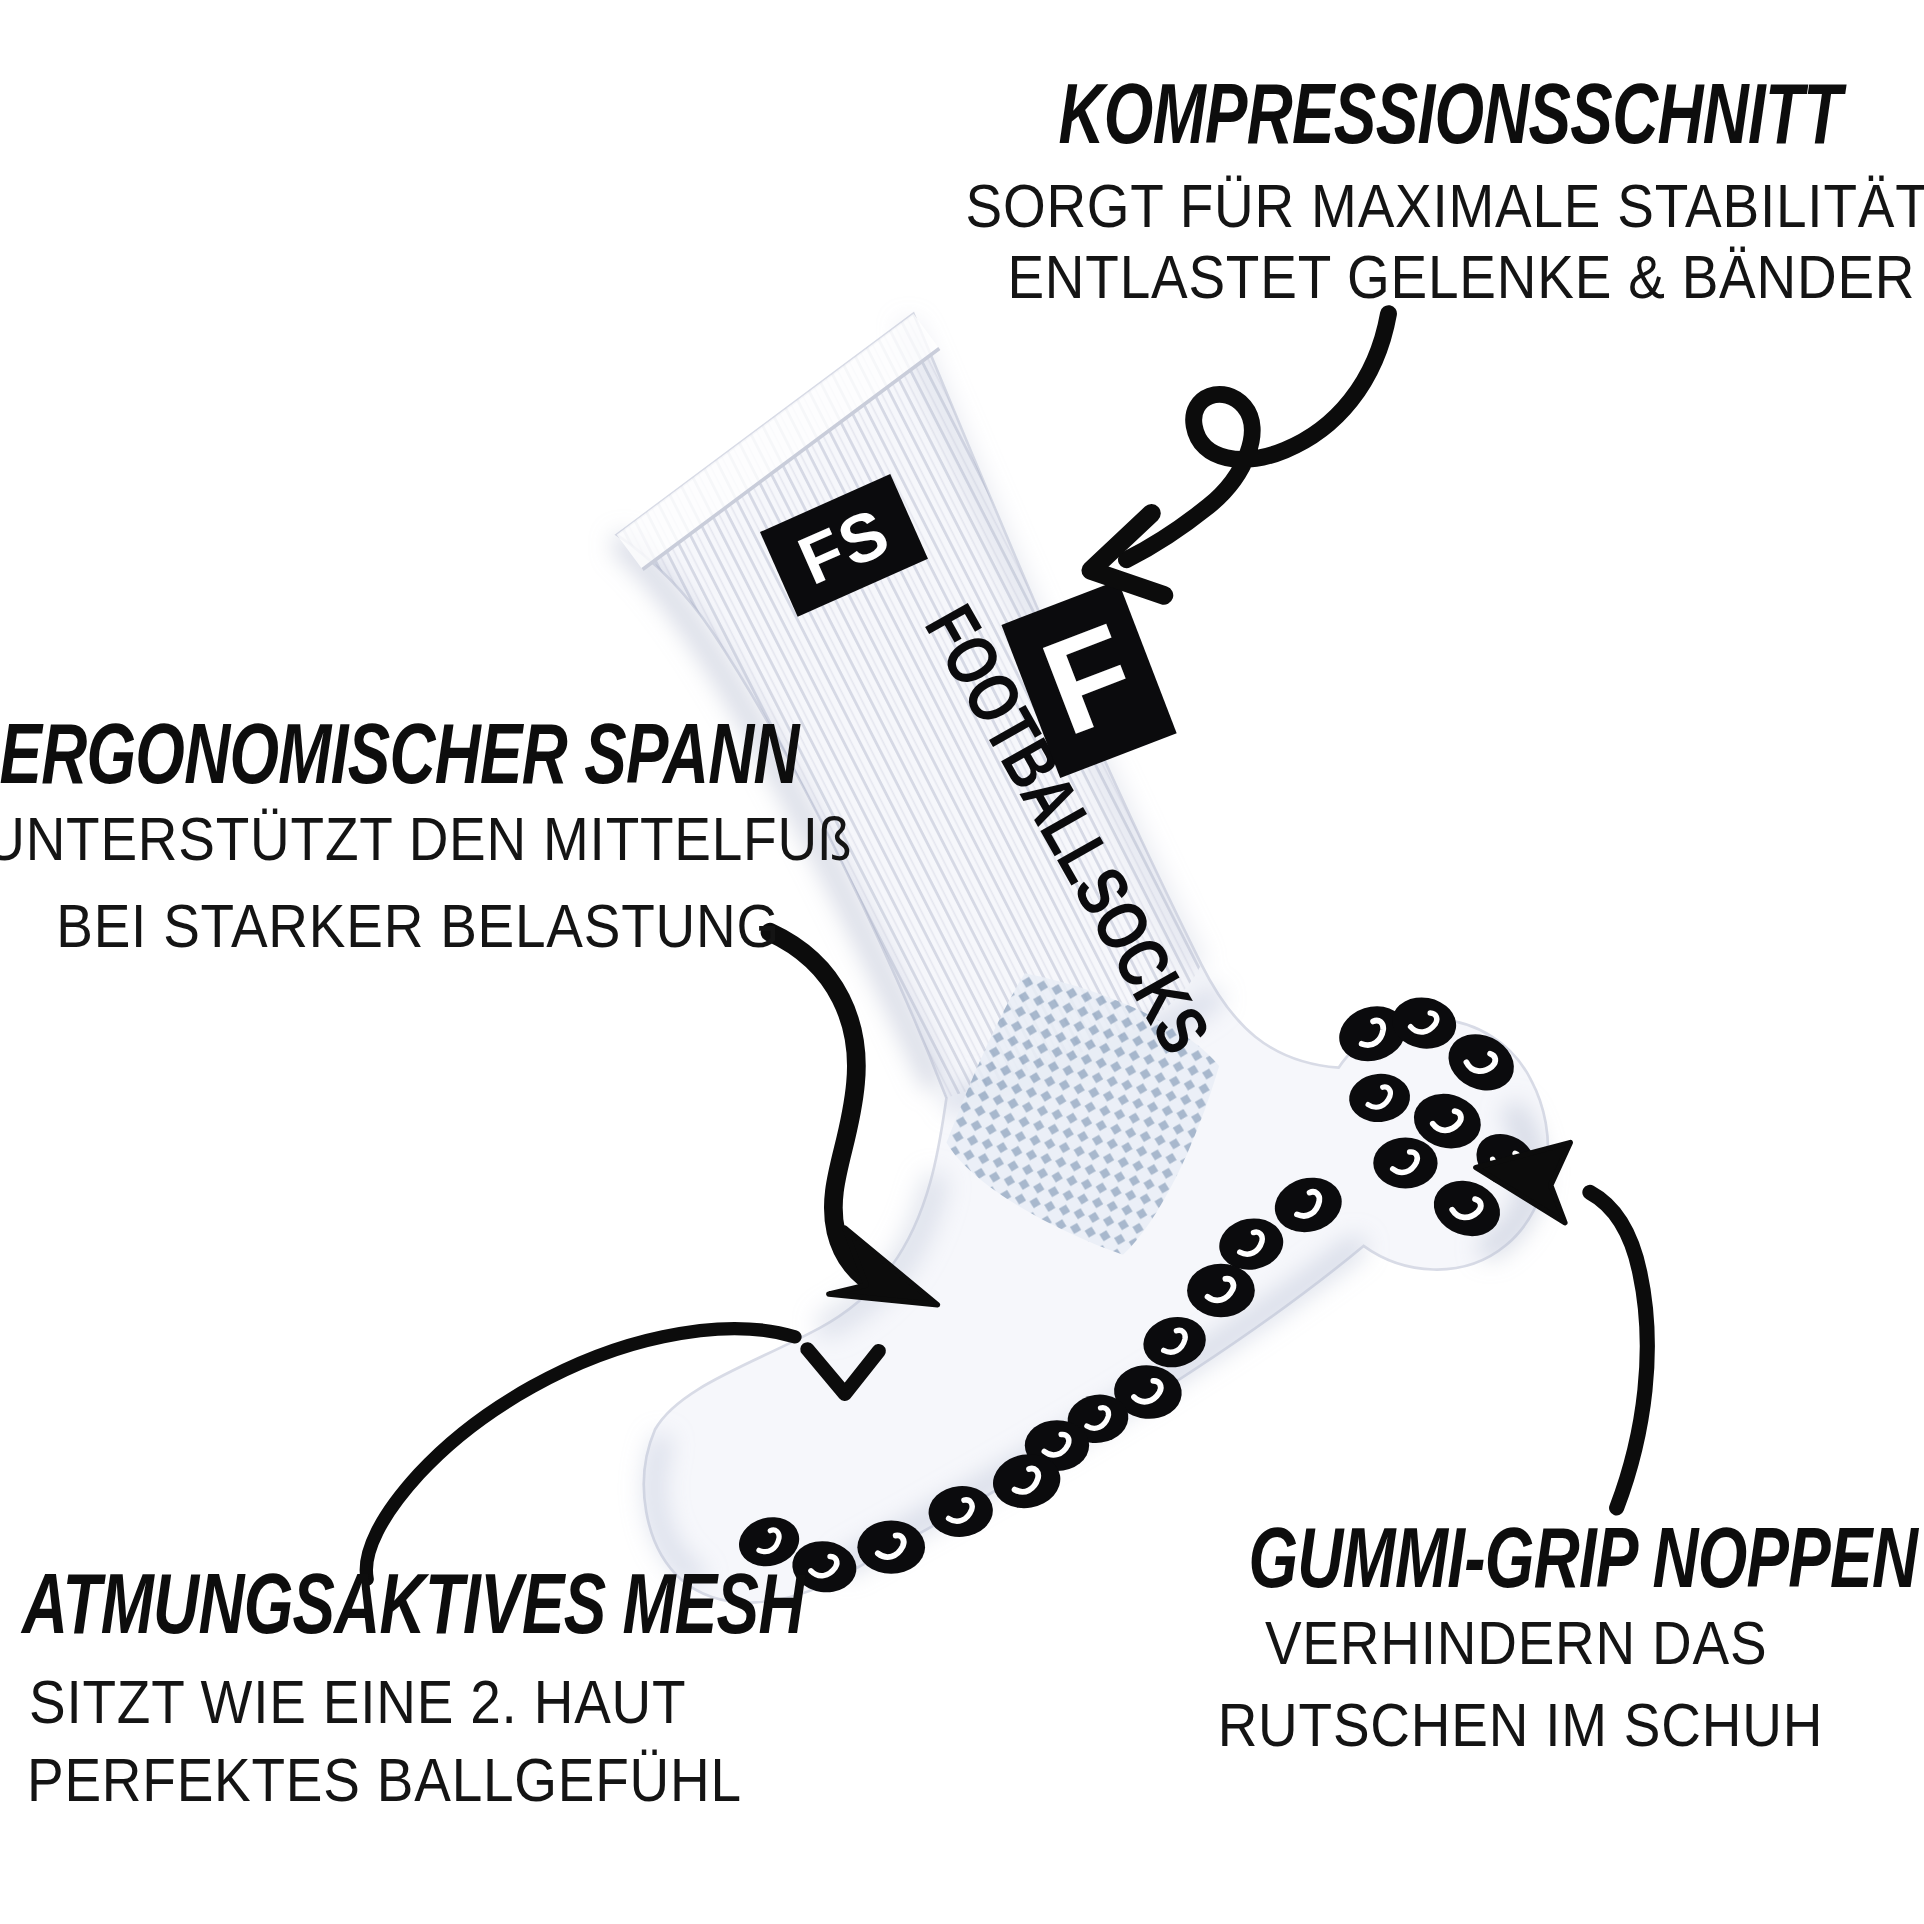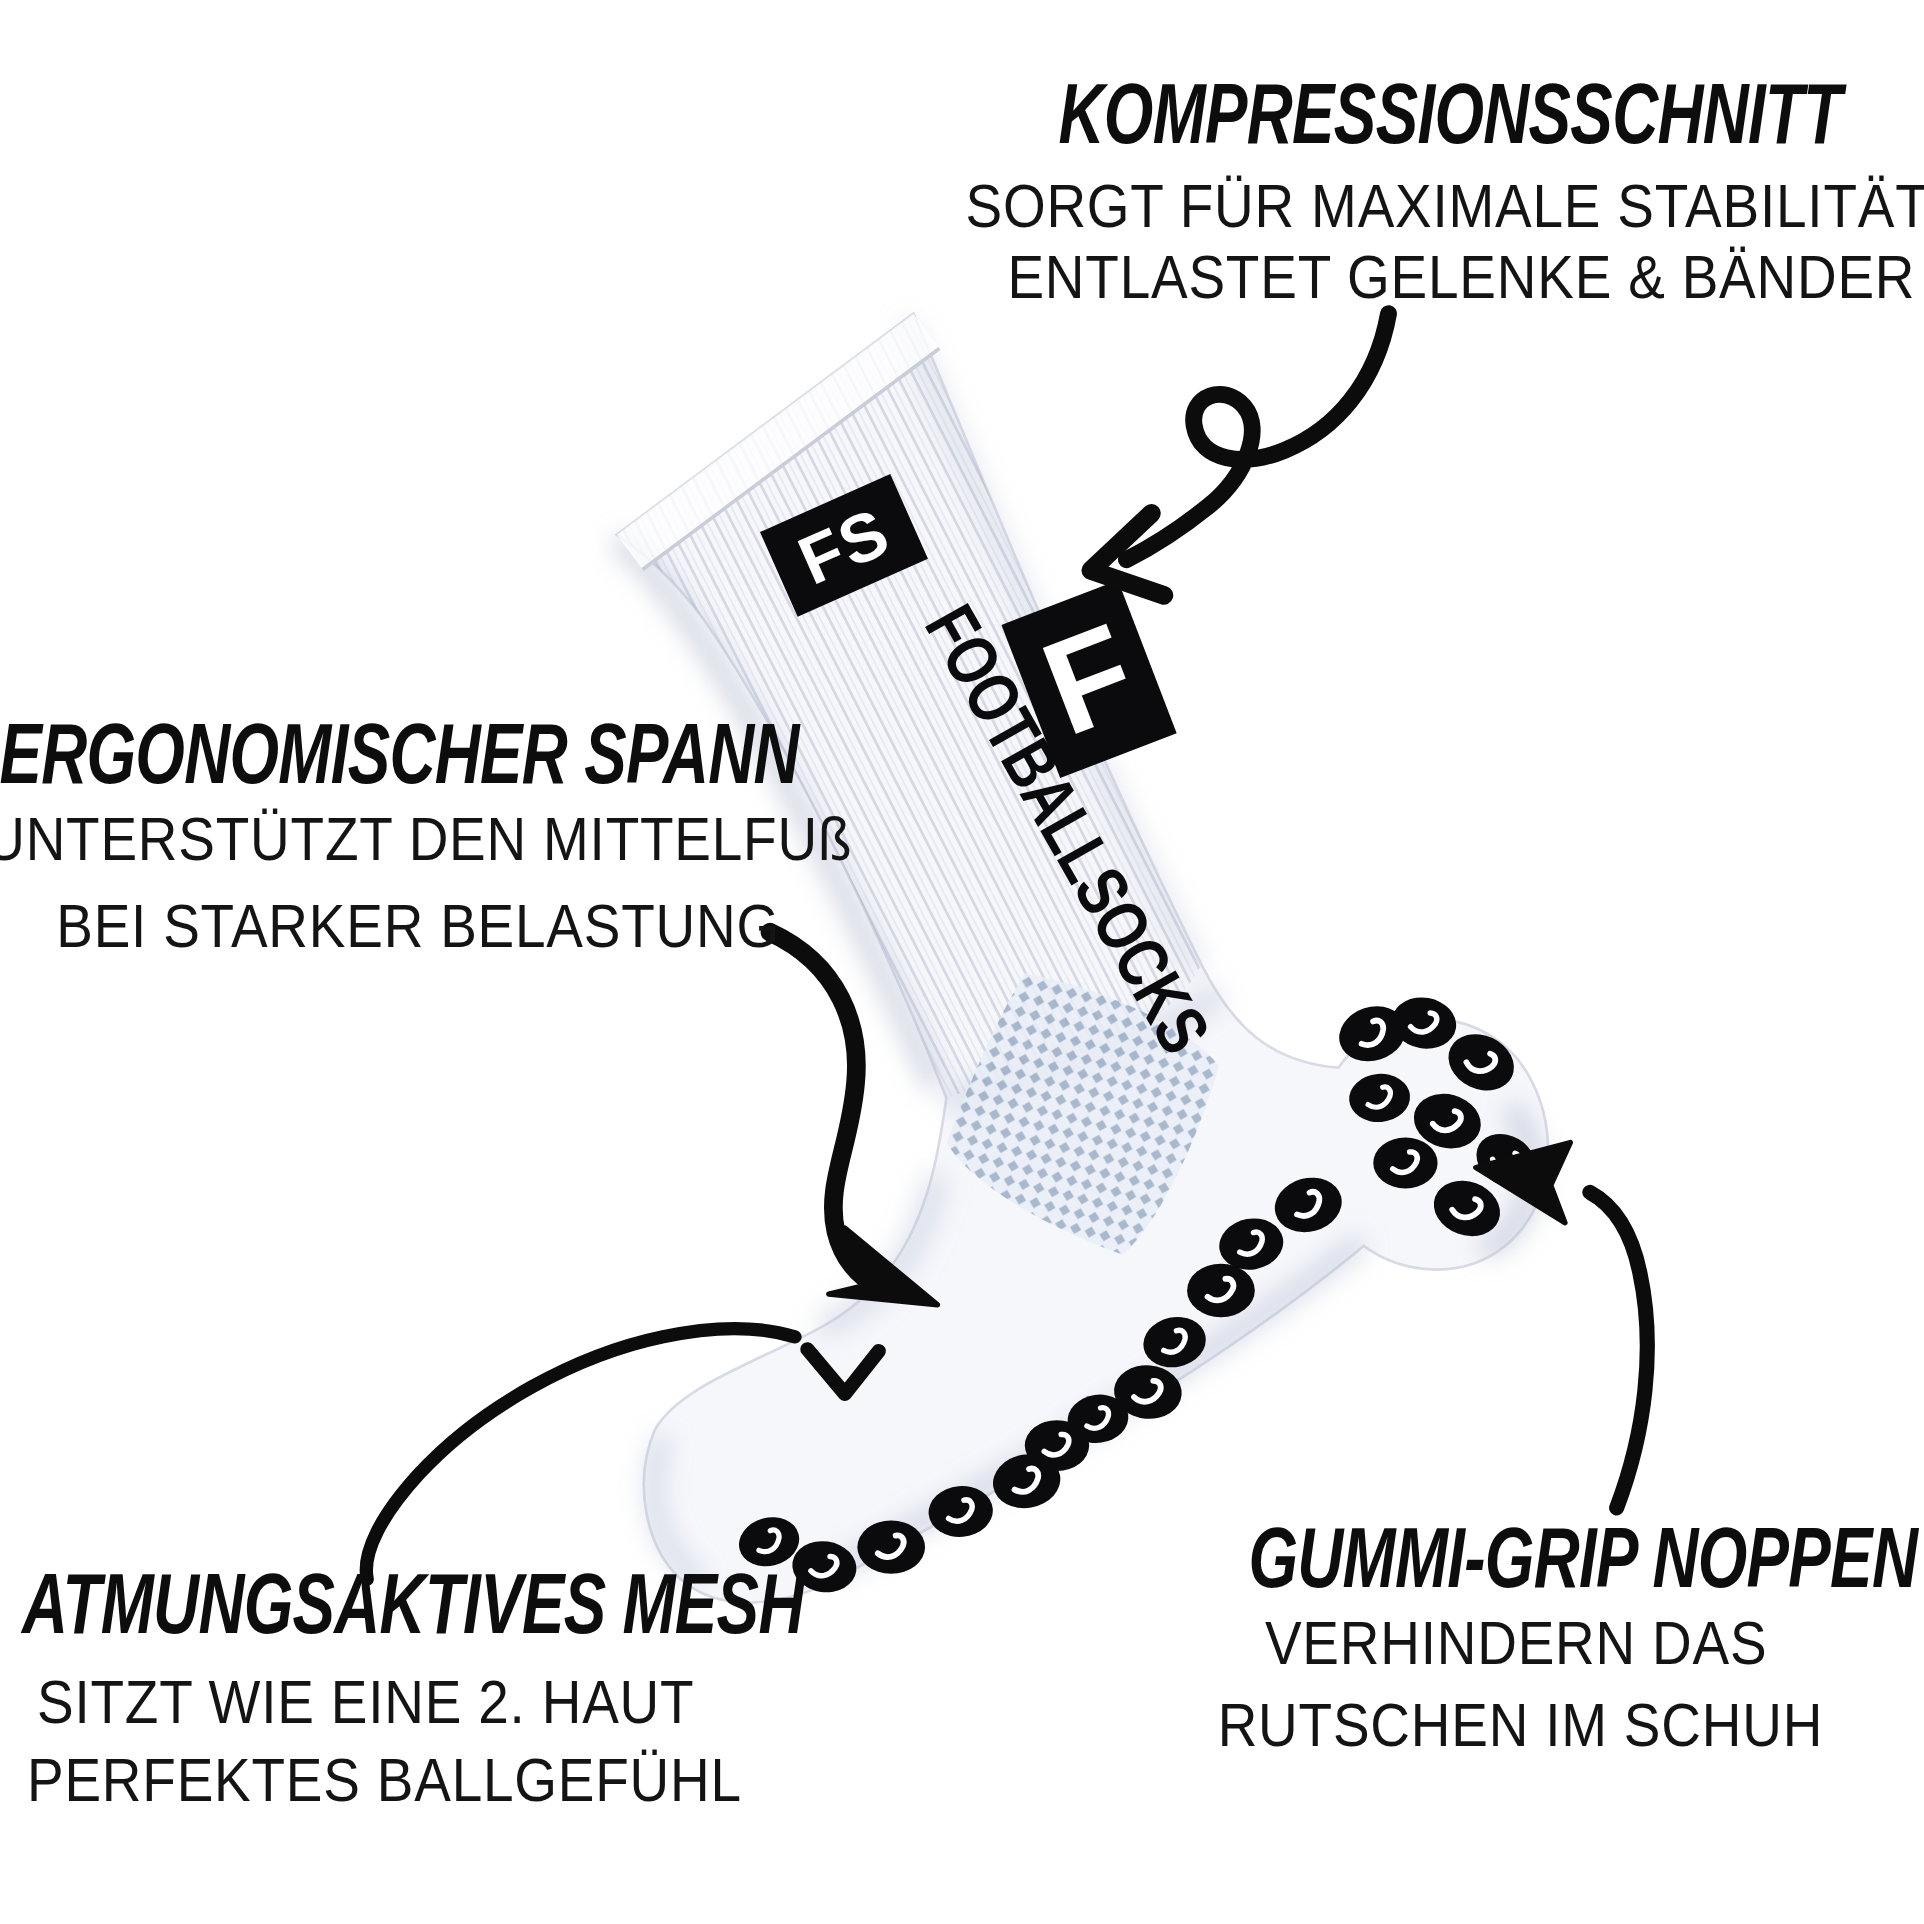--- a/index.html
+++ b/index.html
@@ -159,21 +159,21 @@
   <div class="line ctr s" style="left:-544px;top:809px;">
     <span>UNTERSTÜTZT DEN MITTELFUß</span>
   </div>
   <div class="line ctr s" style="left:-544px;top:896px;">
     <span>BEI STARKER BELASTUNG</span>
   </div>
 
   <div class="line leftal h" style="left:22px;top:1560px;">
     <span>ATMUNGSAKTIVES MESH</span>
   </div>
-  <div class="line leftal s" style="left:37px;top:1672px;">
+  <div class="line leftal s" style="left:29px;top:1672px;">
     <span>SITZT WIE EINE 2. HAUT</span>
   </div>
   <div class="line leftal s" style="left:27px;top:1750px;text-align:center;">
     <span>PERFEKTES BALLGEFÜHL</span>
   </div>
 
   <div class="line ctr h" style="left:620px;top:1514px;">
     <span>GUMMI-GRIP NOPPEN</span>
   </div>
   <div class="line ctr s" style="left:554px;top:1613px;">

